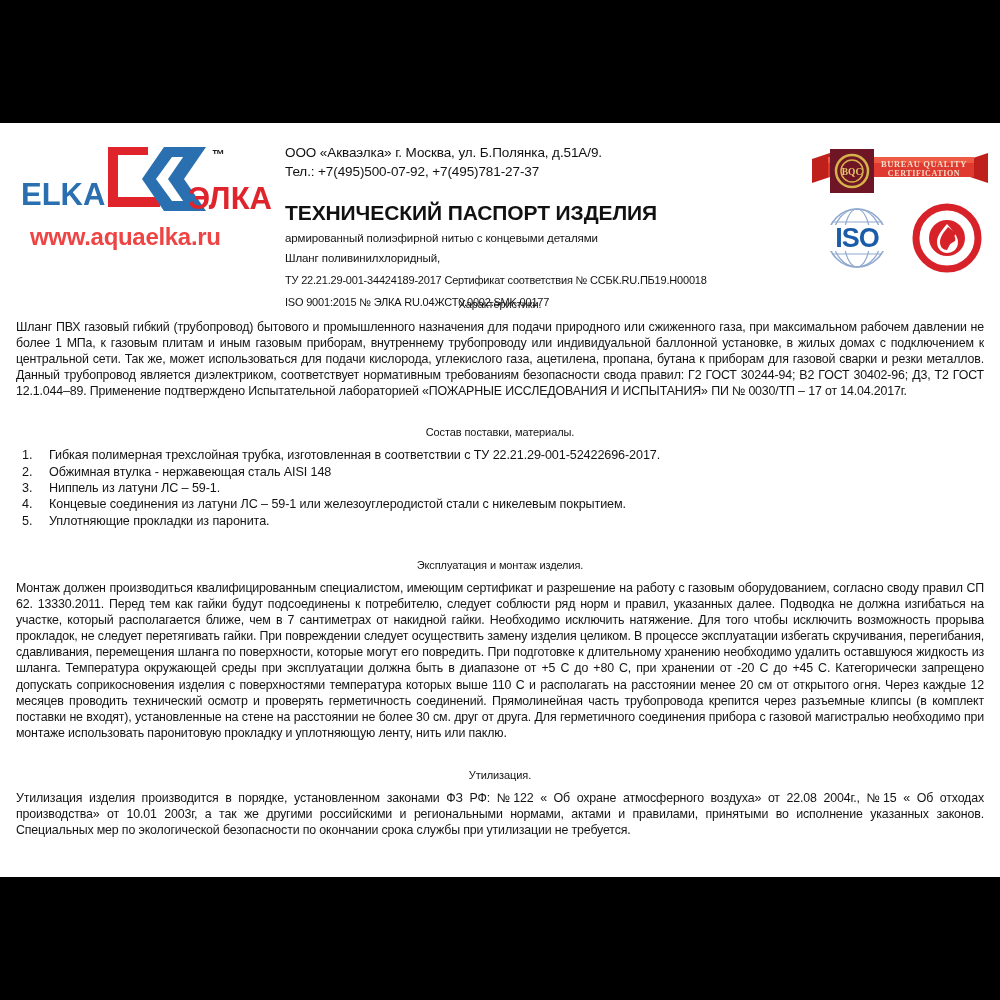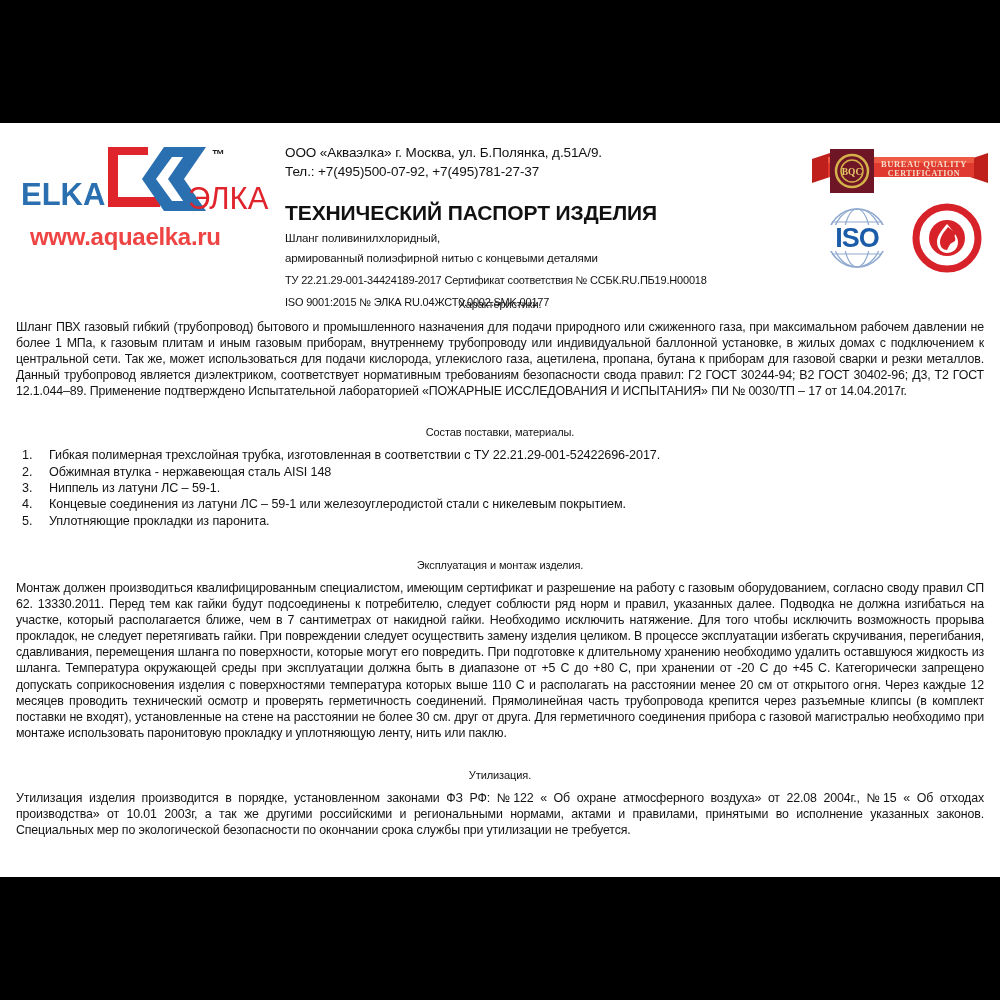--- a/index.html
+++ b/index.html
@@ -74,21 +74,21 @@
     font-size: 31px;
     font-weight: bold;
     color: #2a6fb0;
     letter-spacing: 0px;
   }
   .logo-elka-cyr {
     position: absolute;
     left: 172px;
     top: 36px;
     font-size: 31px;
-    font-weight: normal;
+    font-weight: bold;
     color: #e0242c;
     letter-spacing: 0px;
   }
   .logo-url {
     position: absolute;
     left: 14px;
     top: 78px;
     font-size: 24px;
     font-weight: bold;
     color: #ef4444;
@@ -231,22 +231,22 @@
         <div class="logo-tm">™</div>
         <div class="logo-elka-lat">ELKA</div>
         <div class="logo-elka-cyr">ЭЛКА</div>
         <div class="logo-url">www.aquaelka.ru</div>
       </div>
 
       <div class="header-center">
         <div class="hc-addr">ООО «Акваэлка» г. Москва, ул. Б.Полянка, д.51А/9.</div>
         <div class="hc-addr">Тел.: +7(495)500-07-92, +7(495)781-27-37</div>
         <div class="hc-title">ТЕХНИЧЕСКИЙ ПАСПОРТ ИЗДЕЛИЯ</div>
+        <div class="hc-sub">армированный полиэфирной нитью с концевыми деталями</div>
         <div class="hc-sub">Шланг поливинилхлоридный,</div>
-        <div class="hc-sub">армированный полиэфирной нитью с концевыми деталями</div>
         <div class="hc-cert">ТУ 22.21.29-001-34424189-2017  Сертификат соответствия  №  ССБК.RU.ПБ19.Н00018</div>
         <div class="hc-cert">ISO 9001:2015 № ЭЛКА RU.04ЖСТ0.0002.SMK.00177</div>
       </div>
 
       <div class="logos-right">
 
         <div class="bqc">
           <svg viewBox="0 0 176 48" width="176" height="48">
             <path d="M0 12 L18 6 L18 30 L0 36 Z" fill="#c0201c"></path>
             <path d="M158 12 L176 6 L176 36 L158 30 Z" fill="#c0201c"></path>

